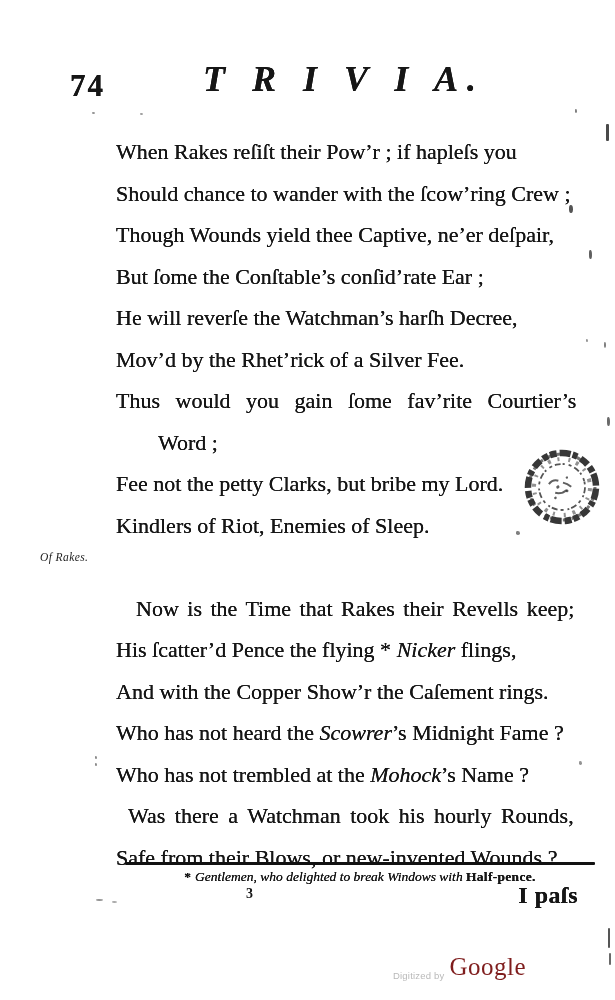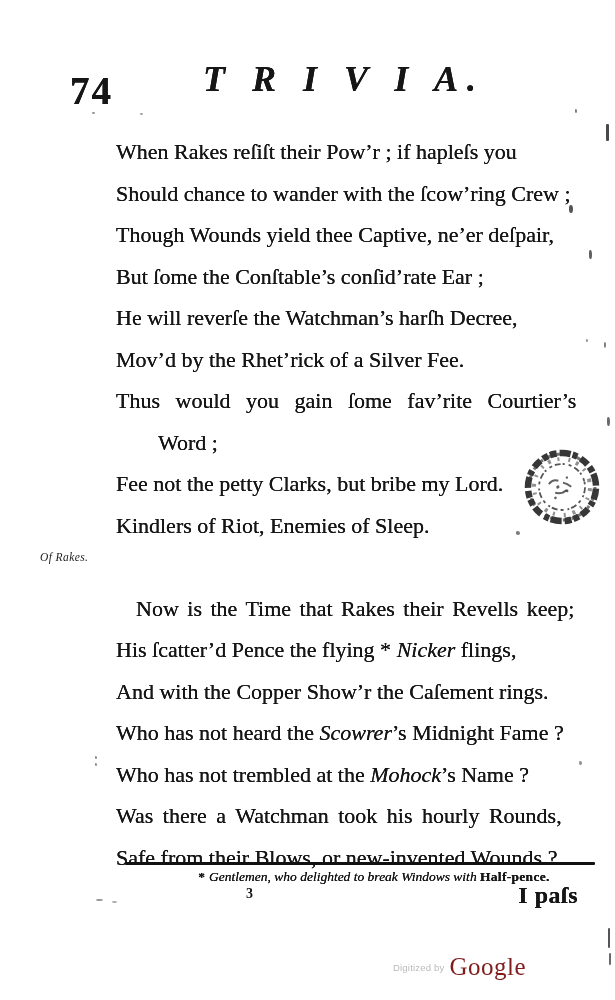--- a/index.html
+++ b/index.html
@@ -6,21 +6,21 @@
   html,body { width:615px; height:1000px; }
   body{
     font-family:"Liberation Serif","DejaVu Serif",serif;
     background:#ffffff; color:#161616; overflow:hidden; position:relative;
   }
   #page{ position:absolute; inset:0; background:#fff; }
 
   
   #page-number{
     position:absolute; left:70px; top:68px;
-    font-size:39px; font-weight:700; letter-spacing:2px;
+    font-size:31px; font-weight:700; letter-spacing:2px;
     text-shadow:0 0 .5px #000;
   }
   #page-title{
     position:absolute; left:203px; top:58px;
     font-size:36px; font-style:italic; font-weight:700;
     letter-spacing:9px; white-space:nowrap;
     text-shadow:0 0 .6px #000;
     font-family:Liberation Serif, serif;
   }
 
@@ -44,41 +44,41 @@
 
   
   #stamp{ position:absolute; left:520px; top:441px; width:84px; height:92px; opacity:.88; }
 
   
   #footnote-rule{
     position:absolute; left:125px; top:862px; width:470px; height:3px;
     background:#111; border-radius:1px;
   }
   #footnote{
-    position:absolute; left:139px; top:869px; width:470px;
+    position:absolute; left:125px; top:869px; width:470px;
     text-align:center; font-size:13.5px; white-space:nowrap;
     text-shadow:0 0 .3px #000;
   }
   #footnote .it{ font-style:italic; }
   #footnote .rom{ font-style:normal; font-weight:700; letter-spacing:.3px; }
   #signature-mark{
     position:absolute; left:246px; top:886px;
     font-size:14px; font-weight:700;
   }
   #catchword{
     position:absolute; right:37px; top:882px;
     font-size:24px; font-weight:700; letter-spacing:.5px;
     text-shadow:0 0 .5px #000;
     margin-left:40px;
   }
 
   
   #watermark{
     position:absolute; left:393px; top:953px; white-space:nowrap;
-    color:#b9b9b9; display:flex; align-items:center; gap:5px;
+    color:#b9b9b9; display:flex; align-items:flex-end; gap:5px;
     font-family:"Liberation Sans","DejaVu Sans",sans-serif;
   }
   #watermark .wm-prefix{ font-size:9.5px; letter-spacing:.2px; }
   #watermark .wm-brand{
     font-family:"Liberation Serif","DejaVu Serif",serif;
     font-size:25px; color:#7f1d1d; letter-spacing:.5px;
   }
 
   
   .speck{ position:absolute; background:#2a2a2a; border-radius:40% 60% 50% 50%; }
@@ -102,21 +102,21 @@
       <div class="line"><span class="">Mov’d by  the Rhet’rick of a Silver Fee.</span></div>
       <div class="line" style="word-spacing: 10px;"><span class="">Thus would you gain ſome fav’rite Courtier’s</span></div>
       <div class="line" style="padding-left: 42px;"><span class="">Word ;</span></div>
       <div class="line"><span class="">Fee not the petty Clarks,  but bribe my Lord.</span></div>
       <div class="line"><span class="">Kindlers of Riot,  Enemies of Sleep.</span></div>
       <div class="line gap" style="padding-left: 20px; word-spacing: 3px;"><span class="">Now is the Time that Rakes their Revells keep;</span></div>
       <div class="line"><span class="">His ſcatter’d Pence the flying * </span><span class="it">Nicker</span><span class=""> flings,</span></div>
       <div class="line"><span class="">And with the Copper Show’r the Caſement rings.</span></div>
       <div class="line"><span class="">Who has not heard the </span><span class="it">Scowrer</span><span class="">’s Midnight Fame ?</span></div>
       <div class="line"><span class="">Who has not trembled at the </span><span class="it">Mohock</span><span class="">’s Name ?</span></div>
-      <div class="line" style="word-spacing: 4px;"><span class="">Was there a Watchman took his hourly Rounds,</span></div>
+      <div class="line" style="word-spacing: 4px; margin-left: 12px;"><span class="">Was there a Watchman took his hourly Rounds,</span></div>
       <div class="line"><span class="">Safe from their Blows,  or new-invented Wounds ?</span></div>
     </div>
 
   <div id="stamp">
     <svg width="84" height="92" viewBox="0 0 84 92">
       <g transform="rotate(-14 42 46)" fill="none" stroke="#1c1c1c">
         <circle cx="42" cy="46" r="34" stroke-width="6.5" stroke-dasharray="7 3 11 2 5 4 9 3 6 2"></circle>
         <circle cx="42" cy="46" r="33" stroke-width="3" stroke-dasharray="3 5 8 2 4 6" opacity=".7"></circle>
         <circle cx="42" cy="46" r="23" stroke-width="1.8" stroke-dasharray="3 3 6 2 2 4" opacity=".85"></circle>
         <circle cx="42" cy="46" r="28" stroke-width="4" stroke-dasharray="2 6 3 7 2 9" opacity=".55"></circle>

